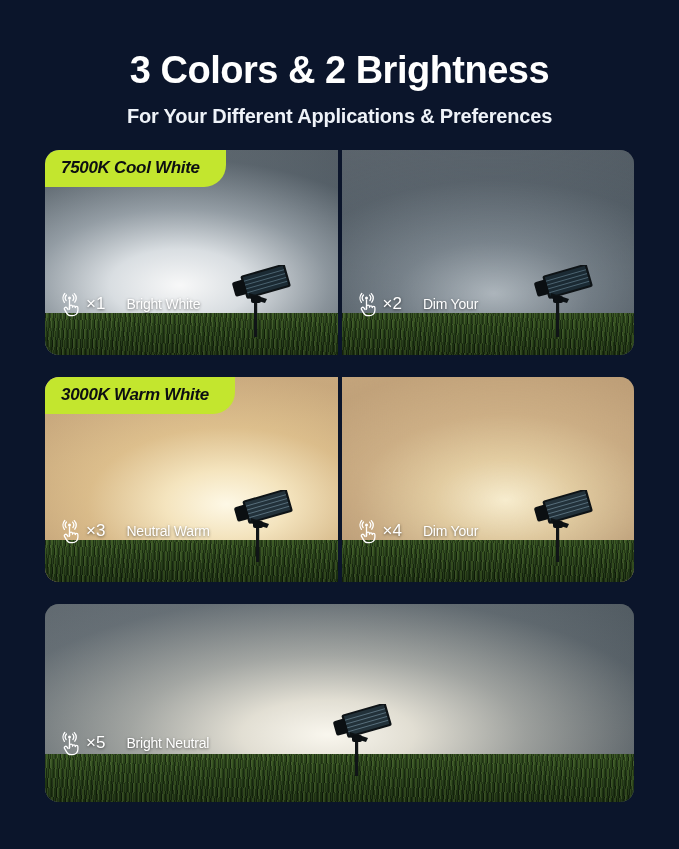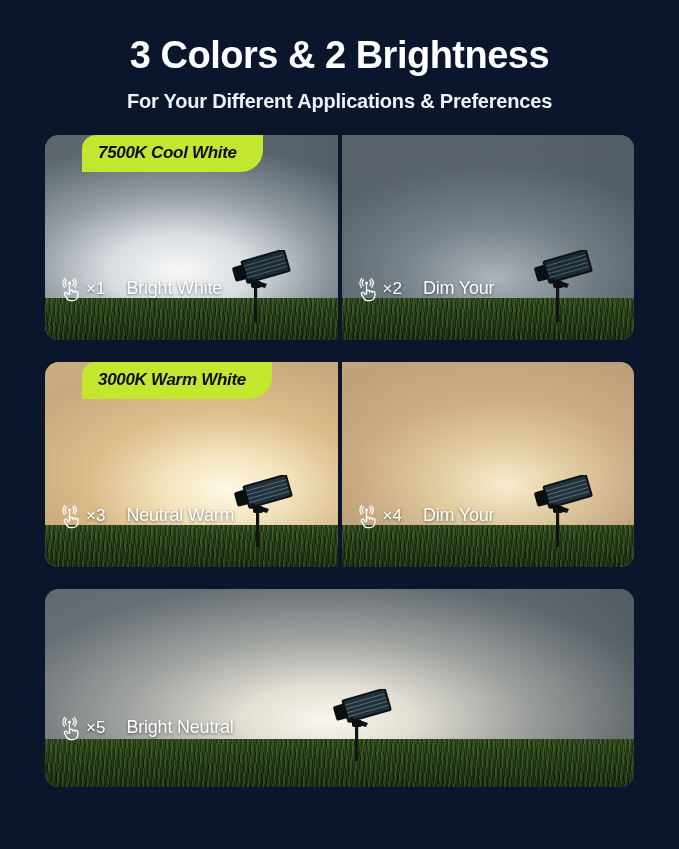--- a/index.html
+++ b/index.html
@@ -3,21 +3,21 @@
 <meta charset="utf-8">
 <style>
   html,body{margin:0;padding:0;}
   body{
     width:679px;height:849px;
     background:#0b152b;
     font-family:"Liberation Sans",sans-serif;
     overflow:hidden;
     position:relative;
   }
-  .header{text-align:center;padding-top:36px;}
+  .header{text-align:center;padding-top:51px;}
   .title{
     font-size:38px;font-weight:bold;color:#ffffff;
     letter-spacing:-0.5px;line-height:1.05;
   }
   .subtitle{
     font-size:20px;color:#eef2f8;font-weight:700;
     margin-top:14px;letter-spacing:-0.2px;
   }
   .rows{margin-top:22px;padding:0 45px;}
   .row{
@@ -43,33 +43,33 @@
   }
   .row.single .grass{height:48px;}
   
   .badge{
     position:absolute;left:0;top:0;z-index:6;
     background:#c3e62e;color:#0d0f12;
     font-style:italic;font-weight:bold;font-size:17px;
     padding:8px 26px 9px 16px;
     border-top-left-radius:14px;
     border-bottom-right-radius:22px;
-    letter-spacing:-0.3px;white-space:nowrap;margin-left:37px;
+    letter-spacing:-0.3px;white-space:nowrap;
   }
   
   .caption{
     position:absolute;left:14px;bottom:38px;z-index:5;
     display:flex;align-items:center;gap:3px;
     color:#ffffff;
     text-shadow:0 1px 3px rgba(0,0,0,.55);
   }
   .row.single .caption{bottom:46px;}
   .tap-icon{width:24px;height:26px;display:block;flex:0 0 auto;}
   .count{font-size:17px;font-weight:400;letter-spacing:0px;}
-  .cap-label{font-size:18px;font-weight:400;margin-left:10px;letter-spacing:-0.2px;padding-left:8px;}
+  .cap-label{font-size:14px;font-weight:400;margin-left:10px;letter-spacing:-0.2px;padding-left:8px;}
   
   .lamp{position:absolute;z-index:4;}
   .lamp svg{display:block;}
 </style>
 </head>
 <body>
 
 <div class="header">
   <div class="title">3 Colors &amp; 2 Brightness</div>
   <div class="subtitle">For Your Different Applications &amp; Preferences</div>

